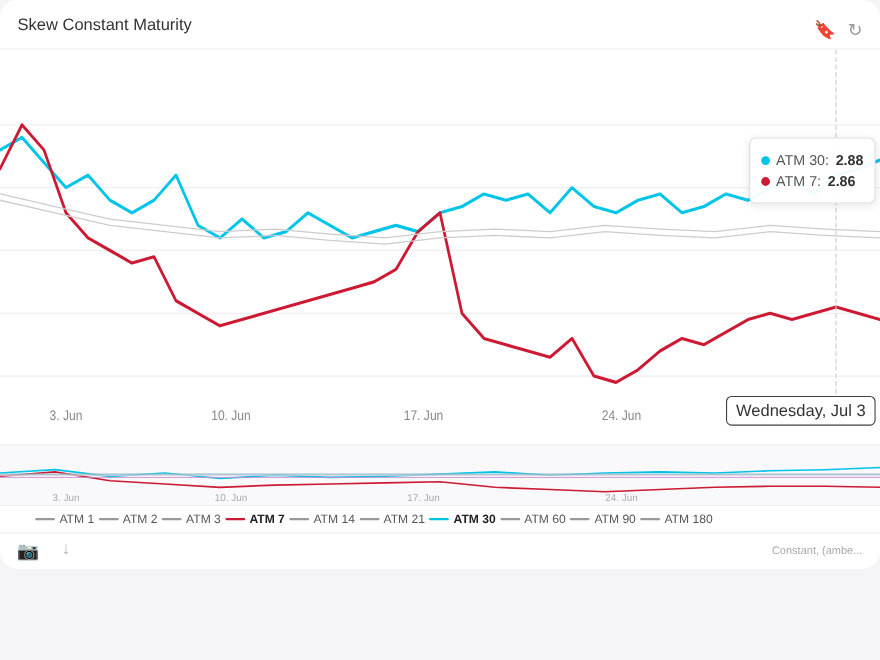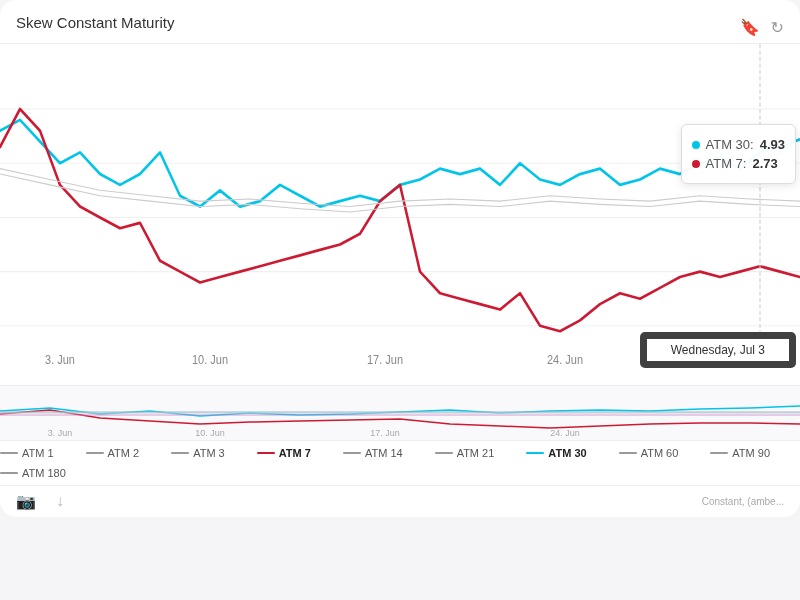--- a/index.html
+++ b/index.html
@@ -115,43 +115,43 @@
       height: 8px;
       border-radius: 50%;
     }
     .tooltip-label { color: #555; }
     .tooltip-value { font-weight: 600; color: #333; }
     .date-label {
       position: absolute;
       right: 4px;
       bottom: 72px;
       background: rgba(255,255,255,0.95);
-      border: 7px solid #404040;
+      border: 1px solid #404040;
       border-radius: 5px;
-      padding: 4px 24px;
-      font-size: 12px;
+      padding: 4px 8px;
+      font-size: 15px;
       color: #333;
     }
     .watermark {
       position: absolute;
       top: 50%;
       left: 50%;
       transform: translate(-50%, -50%);
       opacity: 0.07;
       font-size: 48px;
       color: #888;
       white-space: nowrap;
       pointer-events: none;
       user-select: none;
     }
     .legend {
-      padding: 6px 0;
+      padding: 6px 32px;
       display: flex;
       flex-wrap: wrap;
-      gap: 8px 32px;
+      gap: 8px 4px;
       font-size: 11px;
       color: #555;
       border-top: 1px solid #eee;
       align-items: center;
     }
     .legend-item {
       display: flex;
       align-items: center;
       gap: 4px;
     }
@@ -250,26 +250,26 @@
         <text x="210" y="50" font-size="9" fill="#aaa" text-anchor="middle">10. Jun</text>
         <text x="385" y="50" font-size="9" fill="#aaa" text-anchor="middle">17. Jun</text>
         <text x="565" y="50" font-size="9" fill="#aaa" text-anchor="middle">24. Jun</text>
       </svg>
     </div>
 
     <div class="tooltip">
       <div class="tooltip-row">
         <div class="tooltip-dot" style="background:#00c4e8;"></div>
         <span class="tooltip-label">ATM 30:</span>
-        <span class="tooltip-value">4.93</span>
+        <span class="tooltip-value">2.88</span>
       </div>
       <div class="tooltip-row">
         <div class="tooltip-dot" style="background:#cc1a33;"></div>
         <span class="tooltip-label">ATM 7:</span>
-        <span class="tooltip-value">2.73</span>
+        <span class="tooltip-value">2.86</span>
       </div>
     </div>
 
     <div class="date-label">Wednesday, Jul 3</div>
   </div>
 
   <div class="legend" id="legend-container">
   <div class="legend-item">
         <div class="legend-line" style="background: rgb(153, 153, 153);"></div>
         <span class="legend-label">ATM 1</span>

